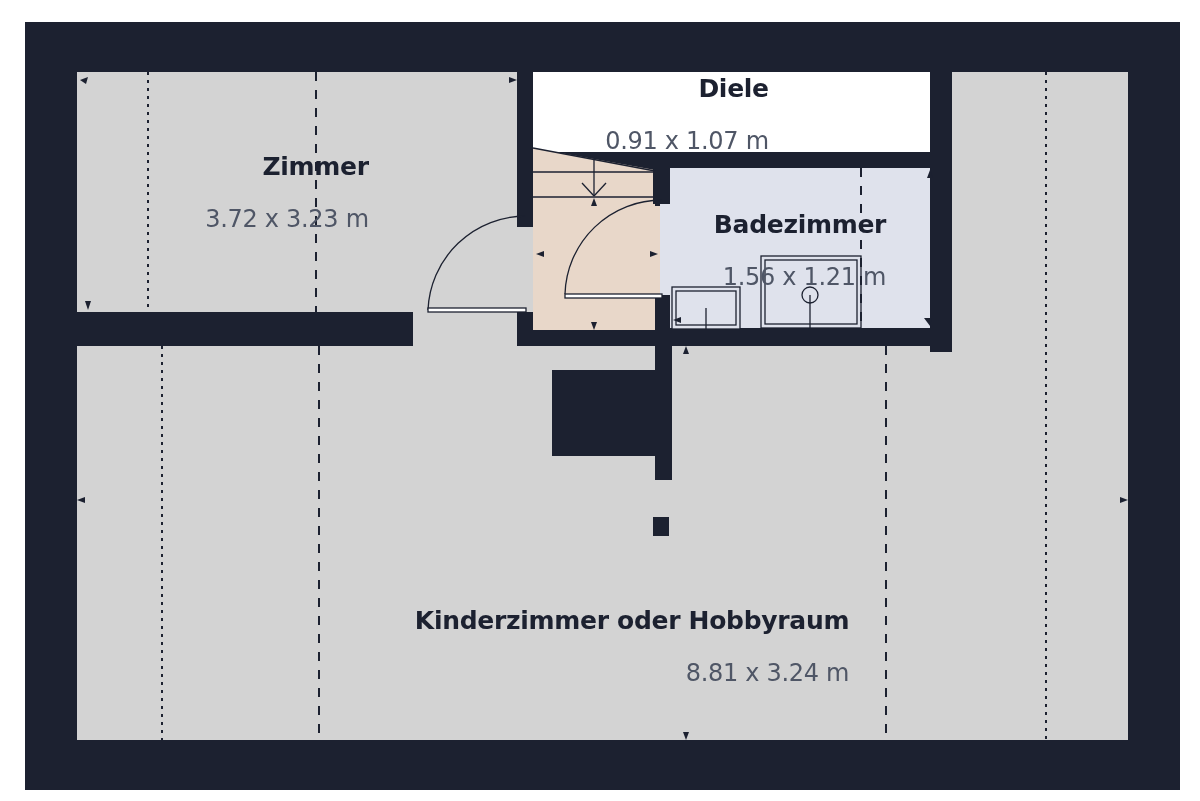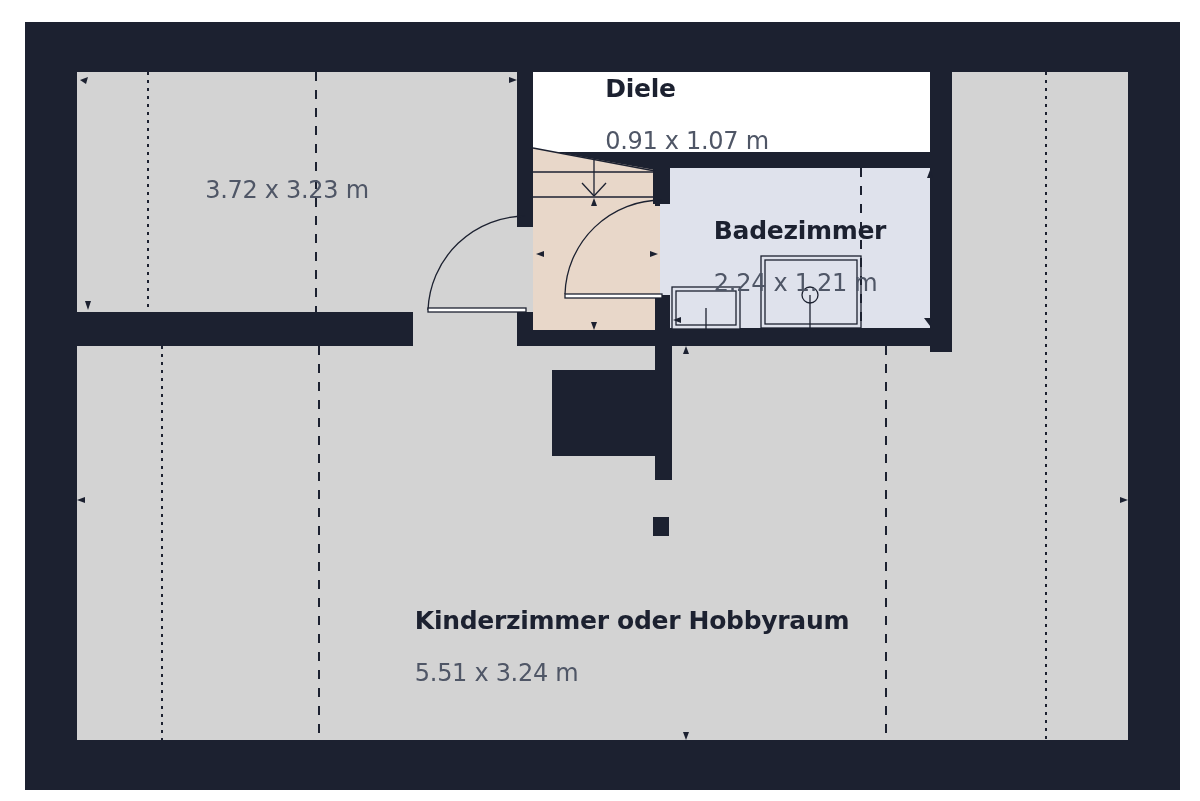--- a/index.html
+++ b/index.html
@@ -1,18 +1,18 @@
 <!DOCTYPE html>
 <html><head>
 <meta charset="utf-8">
 <style>
   html, body { margin: 0; padding: 0; background: #ffffff; }
   body { width: 1200px; height: 801px; position: relative; overflow: hidden; font-family: "DejaVu Sans", sans-serif; }
   #plan { position: absolute; left: 0; top: 0; width: 1200px; height: 801px; }
-  .label { position: absolute; text-align: left; transform: translateX(-50%); white-space: nowrap; }
+  .label { position: absolute; text-align: right; transform: translateX(-50%); white-space: nowrap; }
   .room-name { font-family: "DejaVu Sans", sans-serif; font-weight: bold; font-size: 25px; color: #1c2130; letter-spacing: -0.3px; }
   .room-dim { font-family: "DejaVu Sans", sans-serif; font-size: 24px; color: #4f5666; margin-top: 24px; letter-spacing: -0.3px; }
 </style>
 </head>
 <body>
 
 <svg id="plan" viewBox="0 0 1200 801" xmlns="http://www.w3.org/2000/svg">
 
   <rect x="25" y="22" width="1155" height="768" fill="#1c2130"></rect>
 
@@ -94,29 +94,30 @@
     <polygon points="594,330 591,322 597,322"></polygon>
     <polygon points="536,254 544,251 544,257"></polygon>
     <polygon points="658,254 650,251 650,257"></polygon>
     <polygon points="930,170 927,178 933,178"></polygon>
     <polygon points="930,326 924,318 932,318"></polygon>
     <polygon points="673,320 681,317 681,323"></polygon>
   </g>
 </svg>
 
 <div class="label" style="left:287px; top:152px;">
+  <div class="room-name">Zimmer</div>
   <div class="room-dim">3.72 x 3.23 m</div>
 </div>
 
 <div class="label" style="left:687px; top:74px;">
   <div class="room-name">Diele</div>
   <div class="room-dim">0.91 x 1.07 m</div>
 </div>
 
-<div class="label" style="left:800px; top:216px;">
+<div class="label" style="left:800px; top:210px;">
   <div class="room-name">Badezimmer</div>
-  <div class="room-dim">2.24 x 1.21 m</div>
+  <div class="room-dim">1.56 x 1.21 m</div>
 </div>
 
 <div class="label" style="left:632px; top:606px;">
   <div class="room-name">Kinderzimmer oder Hobbyraum</div>
-  <div class="room-dim">5.51 x 3.24 m</div>
+  <div class="room-dim">8.81 x 3.24 m</div>
 </div>
 
 </body></html>

